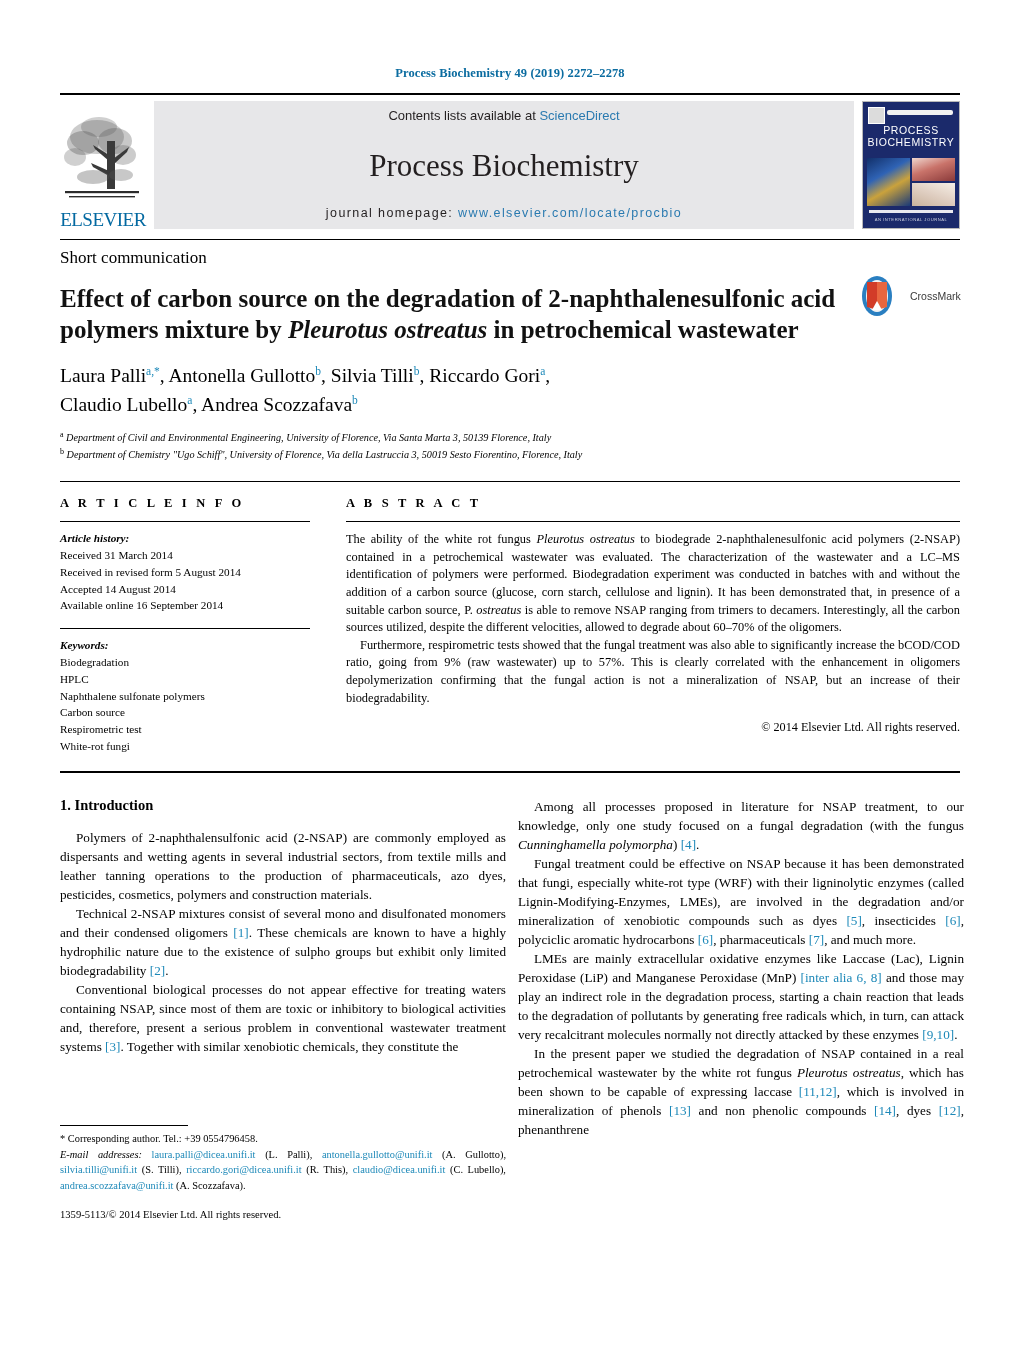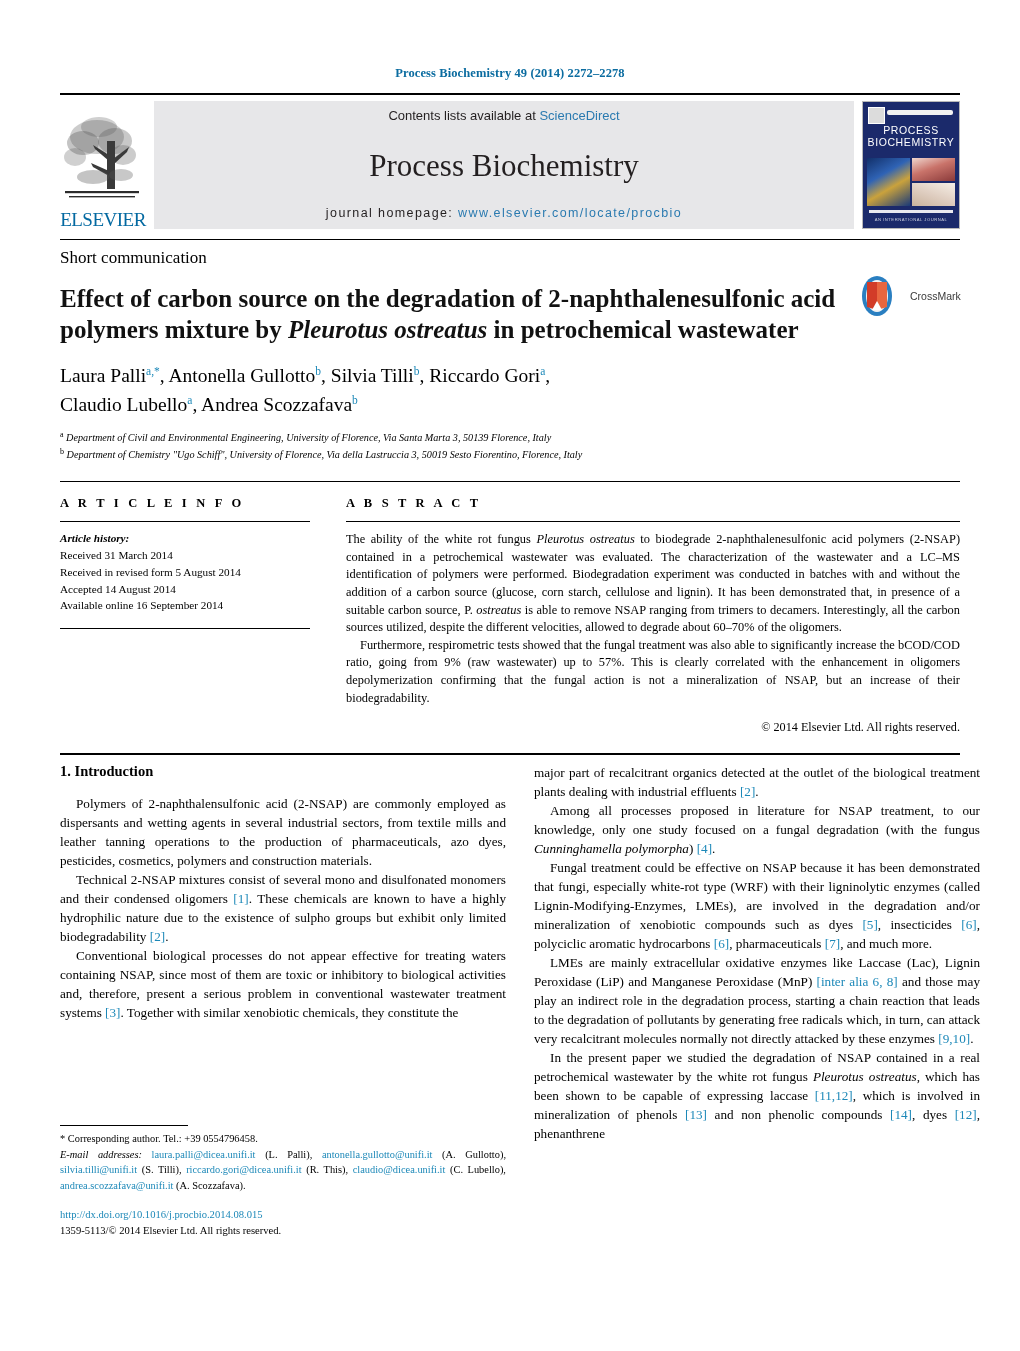--- a/index.html
+++ b/index.html
@@ -195,23 +195,23 @@
     font-family:"Liberation Serif", serif;
   }
   .abs-body p { margin:0; text-indent:0; }
   .abs-body p + p { text-indent:14px; }
   .abs-body i { font-style:italic; }
   .copyright { margin-top:12px; text-align:right; font-size:12.2px; }
   .rule-bottom { margin:16px 60px 0 60px; border-top:2px solid #000; }
 
   
   .body-cols {
-    margin:8px 60px 0 60px;
+    margin:24px 60px 0 60px;
     display:flex;
-    gap:28px;
+    gap:12px;
   }
   .bcol { width:446px; flex:0 0 446px; }
   .h2 {
     font-size:14.5px;
     font-weight:bold;
     font-family:"Liberation Serif", serif;
     margin-bottom:14px;
   }
   .btext {
     font-size:13.2px;
@@ -244,21 +244,21 @@
     font-size:10.6px;
     line-height:1.5;
   }
   .doi-link { color:#1c88b8; }
 </style>
 </head>
 <body>
 
 <div class="page">
 
-  <div class="journal-ref">Process Biochemistry 49 (2014) 2272–2278</div>
+  <div class="journal-ref">Process Biochemistry 49 (2019) 2272–2278</div>
 
   <div class="masthead">
 
     <div class="elsevier-logo">
       <svg class="tree-svg" width="80" height="98" viewBox="0 0 80 98">
         <g fill="#2b2b2b">
           <ellipse cx="34" cy="26" rx="27" ry="17" fill="#555" opacity="0.30"></ellipse>
           <ellipse cx="20" cy="32" rx="16" ry="12" fill="#555" opacity="0.35"></ellipse>
           <ellipse cx="52" cy="30" rx="17" ry="13" fill="#555" opacity="0.32"></ellipse>
           <ellipse cx="36" cy="16" rx="18" ry="10" fill="#555" opacity="0.28"></ellipse>
@@ -344,20 +344,29 @@
       <div class="sec-label">A R T I C L E   I N F O</div>
       <div class="hr-sec"></div>
       <div class="hist">
         <div class="lbl">Article history:</div>
         <div>Received 31 March 2014</div>
         <div>Received in revised form 5 August 2014</div>
         <div>Accepted 14 August 2014</div>
         <div>Available online 16 September 2014</div>
       </div>
       <div class="hr-kw"></div>
+      <div class="kw">
+        <div class="lbl">Keywords:</div>
+        <div>Biodegradation</div>
+        <div>HPLC</div>
+        <div>Naphthalene sulfonate polymers</div>
+        <div>Carbon source</div>
+        <div>Respirometric test</div>
+        <div>White-rot fungi</div>
+      </div>
     </div>
 
     <div class="col-abs">
       <div class="sec-label">A B S T R A C T</div>
       <div class="hr-sec"></div>
       <div class="abs-body">
         <p><span>The ability of the white rot fungus </span><i>Pleurotus ostreatus</i><span> to biodegrade 2-naphthalenesulfonic acid polymers (2-NSAP) contained in a petrochemical wastewater was evaluated. The characterization of the wastewater and a LC–MS identification of polymers were performed. Biodegradation experiment was conducted in batches with and without the addition of a carbon source (glucose, corn starch, cellulose and lignin). It has been demonstrated that, in presence of a suitable carbon source, P. </span><i>ostreatus</i><span> is able to remove NSAP ranging from trimers to decamers. Interestingly, all the carbon sources utilized, despite the different velocities, allowed to degrade about 60–70% of the oligomers.</span></p>
         <p>Furthermore, respirometric tests showed that the fungal treatment was also able to significantly increase the bCOD/COD ratio, going from 9% (raw wastewater) up to 57%. This is clearly correlated with the enhancement in oligomers depolymerization confirming that the fungal action is not a mineralization of NSAP, but an increase of their biodegradability.</p>
         <div class="copyright">© 2014 Elsevier Ltd. All rights reserved.</div>
       </div>
@@ -373,21 +382,20 @@
       <div class="h2">1.  Introduction</div>
       <div class="btext">
         <p>Polymers of 2-naphthalensulfonic acid (2-NSAP) are commonly employed as dispersants and wetting agents in several industrial sectors, from textile mills and leather tanning operations to the production of pharmaceuticals, azo dyes, pesticides, cosmetics, polymers and construction materials.</p>
         <p><span>Technical 2-NSAP mixtures consist of several mono and disulfonated monomers and their condensed oligomers </span><span class="ref">[1]</span><span>. These chemicals are known to have a highly hydrophilic nature due to the existence of sulpho groups but exhibit only limited biodegradability </span><span class="ref">[2]</span><span>.</span></p>
         <p><span>Conventional biological processes do not appear effective for treating waters containing NSAP, since most of them are toxic or inhibitory to biological activities and, therefore, present a serious problem in conventional wastewater treatment systems </span><span class="ref">[3]</span><span>. Together with similar xenobiotic chemicals, they constitute the</span></p>
       </div>
     </div>
 
     <div class="bcol">
       <div class="btext">
-        <p style="text-indent:0"><span>major part of recalcitrant organics detected at the outlet of the biological treatment plants dealing with industrial effluents </span><span class="ref">[2]</span><span>.</span></p>
         <p><span>Among all processes proposed in literature for NSAP treatment, to our knowledge, only one study focused on a fungal degradation (with the fungus </span><i>Cunninghamella polymorpha</i><span>) </span><span class="ref">[4]</span><span>.</span></p>
         <p><span>Fungal treatment could be effective on NSAP because it has been demonstrated that fungi, especially white-rot type (WRF) with their ligninolytic enzymes (called Lignin-Modifying-Enzymes, LMEs), are involved in the degradation and/or mineralization of xenobiotic compounds such as dyes </span><span class="ref">[5]</span><span>, insecticides </span><span class="ref">[6]</span><span>, polyciclic aromatic hydrocarbons </span><span class="ref">[6]</span><span>, pharmaceuticals </span><span class="ref">[7]</span><span>, and much more.</span></p>
         <p><span>LMEs are mainly extracellular oxidative enzymes like Laccase (Lac), Lignin Peroxidase (LiP) and Manganese Peroxidase (MnP) </span><span class="ref">[inter alia 6, 8]</span><span> and those may play an indirect role in the degradation process, starting a chain reaction that leads to the degradation of pollutants by generating free radicals which, in turn, can attack very recalcitrant molecules normally not directly attacked by these enzymes </span><span class="ref">[9,10]</span><span>.</span></p>
         <p><span>In the present paper we studied the degradation of NSAP contained in a real petrochemical wastewater by the white rot fungus </span><i>Pleurotus ostreatus</i><span>, which has been shown to be capable of expressing laccase </span><span class="ref">[11,12]</span><span>, which is involved in mineralization of phenols </span><span class="ref">[13]</span><span> and non phenolic compounds </span><span class="ref">[14]</span><span>, dyes </span><span class="ref">[12]</span><span>, phenanthrene</span></p>
       </div>
     </div>
 
   </div>
 
   <div class="footnote-wrap">
@@ -402,18 +410,17 @@
       <span class="link">silvia.tilli@unifi.it</span>
       <span>(S. Tilli)</span>,
       <span class="link">riccardo.gori@dicea.unifi.it</span>
       <span>(R. This)</span>,
       <span class="link">claudio@dicea.unifi.it</span>
       <span>(C. Lubello)</span>,
       <span class="link">andrea.scozzafava@unifi.it</span>
       <span>(A. Scozzafava)</span>.
     </div>
     <div class="doi-block">
-      <div class="doi-link">http://dx.doi.org/10.1016/j.procbio.2014.08.015</div>
       <div>1359-5113/© 2014 Elsevier Ltd. All rights reserved.</div>
     </div>
   </div>
 
 </div>
 
 </body></html>

